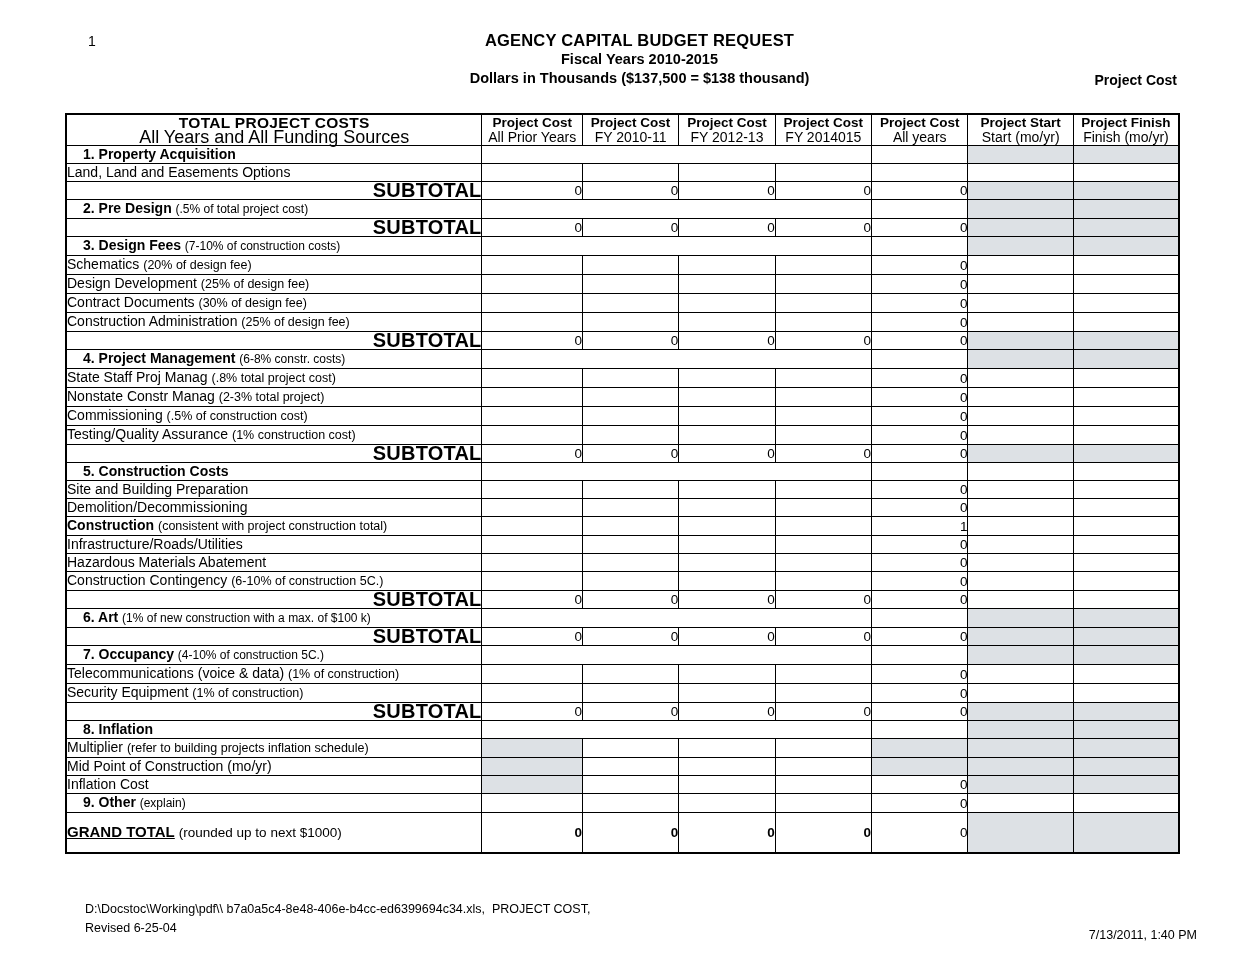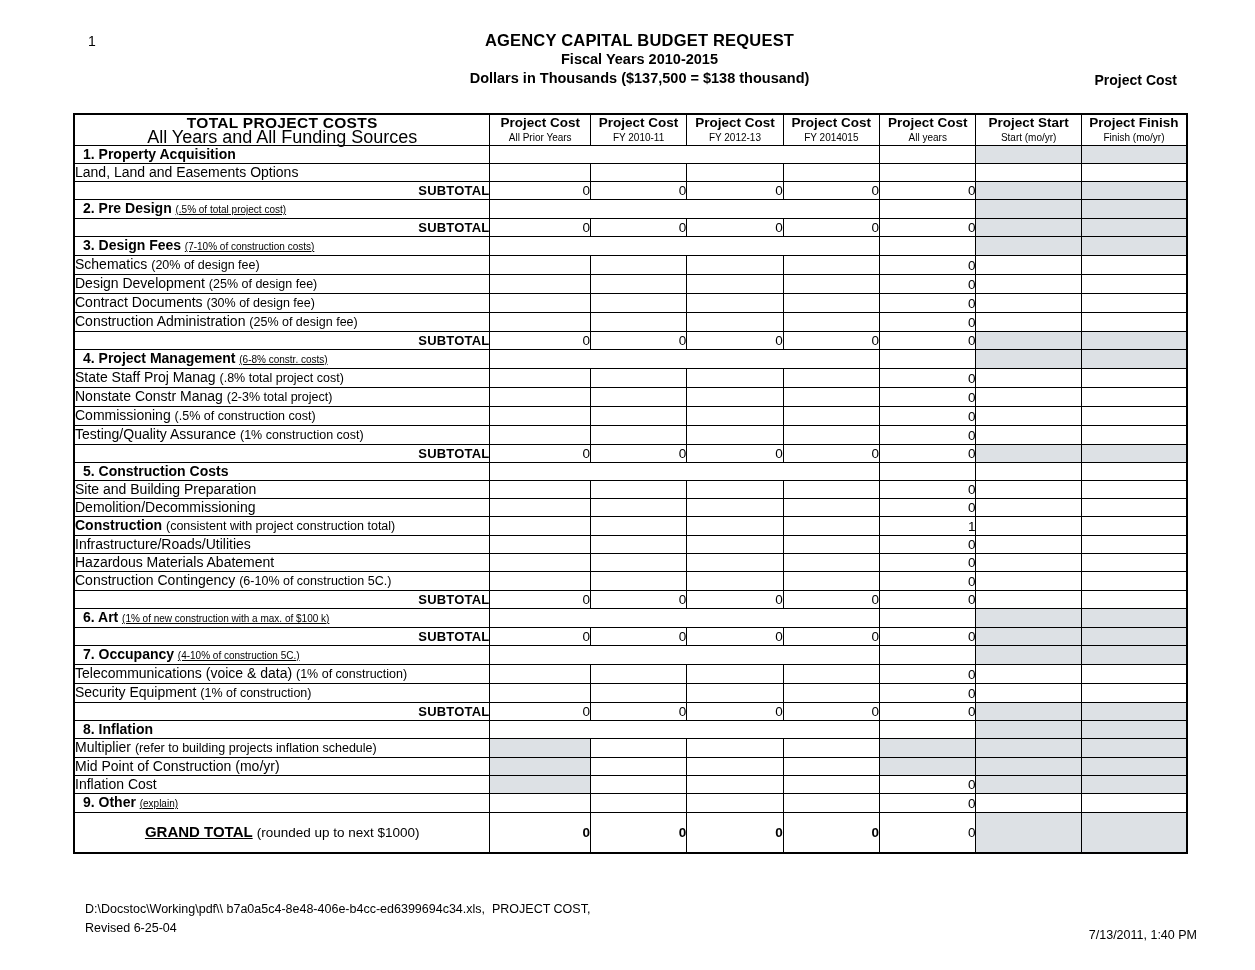--- a/index.html
+++ b/index.html
@@ -58,21 +58,20 @@
 
   
   #budget-table {
     position: absolute;
     left: 65px;
     top: 113px;
     width: 1115px;
     border-collapse: collapse;
     table-layout: fixed;
     font-size: 13.5px;
-    margin-left: 8px;
   }
   #budget-table td, #budget-table th {
     border: 1px solid #000;
     padding: 0;
     vertical-align: middle;
     background: #ffffff;
     box-sizing: border-box;
   }
   .outer-l { border-left: 2px solid #000 !important; }
   .outer-r { border-right: 2px solid #000 !important; }
@@ -83,58 +82,58 @@
   col.c-money2 { width: 95px;  }
   col.c-date   { width: 104px; }
 
   
   .hdr-cell {
     text-align: center;
     padding: 2px 3px 3px;
     line-height: 15px;
   }
   .hdr-cell .l1 { font-weight: bold; font-size: 13.5px; display:block; white-space: nowrap;}
-  .hdr-cell .l2 { font-weight: normal; font-size: 10px; display:block; white-space: nowrap;}
+  .hdr-cell .l2 { font-weight: normal; font-size: 14px; display:block; white-space: nowrap;}
   .hdr-desc .l1 { font-weight: bold; font-size: 15.5px; letter-spacing: .3px;}
   .hdr-desc .l2 { font-weight: normal; font-size: 18px; }
 
   
   .desc {
     padding: 1px 4px 2px 4px;
     height: 18px;
     line-height: 17px;
     white-space: nowrap;
     overflow: hidden;
   }
-  .sect-title { font-weight: bold; font-size: 14px; padding-left: 8px; }
-  .sect-note  { font-weight: normal; font-size: 10px; text-decoration: underline; }
+  .sect-title { font-weight: bold; font-size: 14px; padding-left: 16px; }
+  .sect-note  { font-weight: normal; font-size: 12px; }
   .item       { padding-left: 28px; font-size: 14px; }
   .item .note { font-size: 12.5px; }
 
   .subtotal-label {
     text-align: right;
     font-weight: bold;
-    font-size: 13px;
+    font-size: 20px;
     padding-right: 4px;
     letter-spacing: .2px;
   }
 
   .num {
     text-align: right;
     padding: 1px 5px 2px 2px;
     height: 18px;
     line-height: 17px;
     font-size: 13.5px;
   }
   .num.bold { font-weight: bold; }
   .shade { background: #dde1e5 !important; }
 
   .grand-row td { height: 40px; }
   .grand-label {
-    text-align: center;
+    text-align: left;
     padding-right: 5px;
     font-size: 14.5px;
   }
   .grand-label .gt {
     font-weight: bold;
     text-decoration: underline;
     font-size: 15px;
   }
   .grand-label .gn { font-size: 13.5px; }
 

